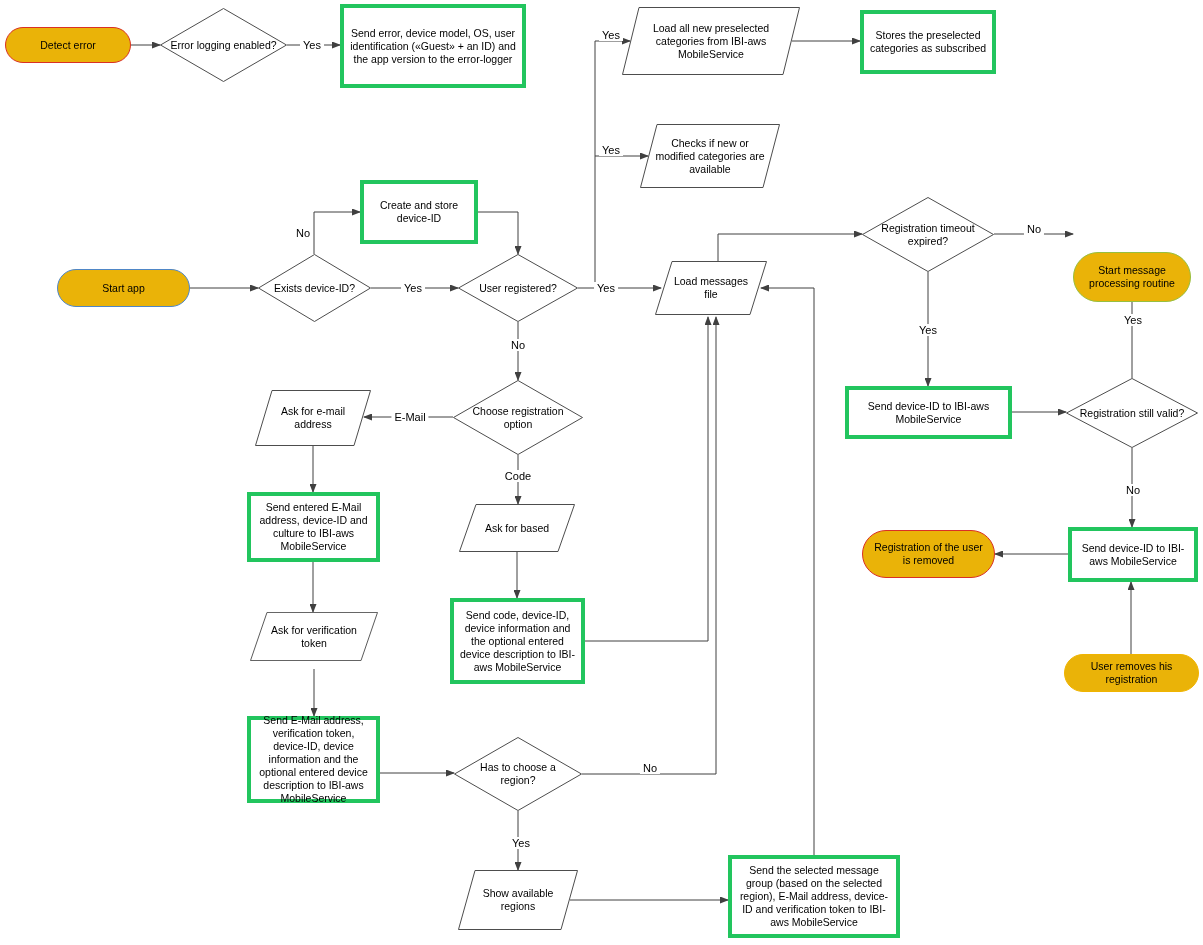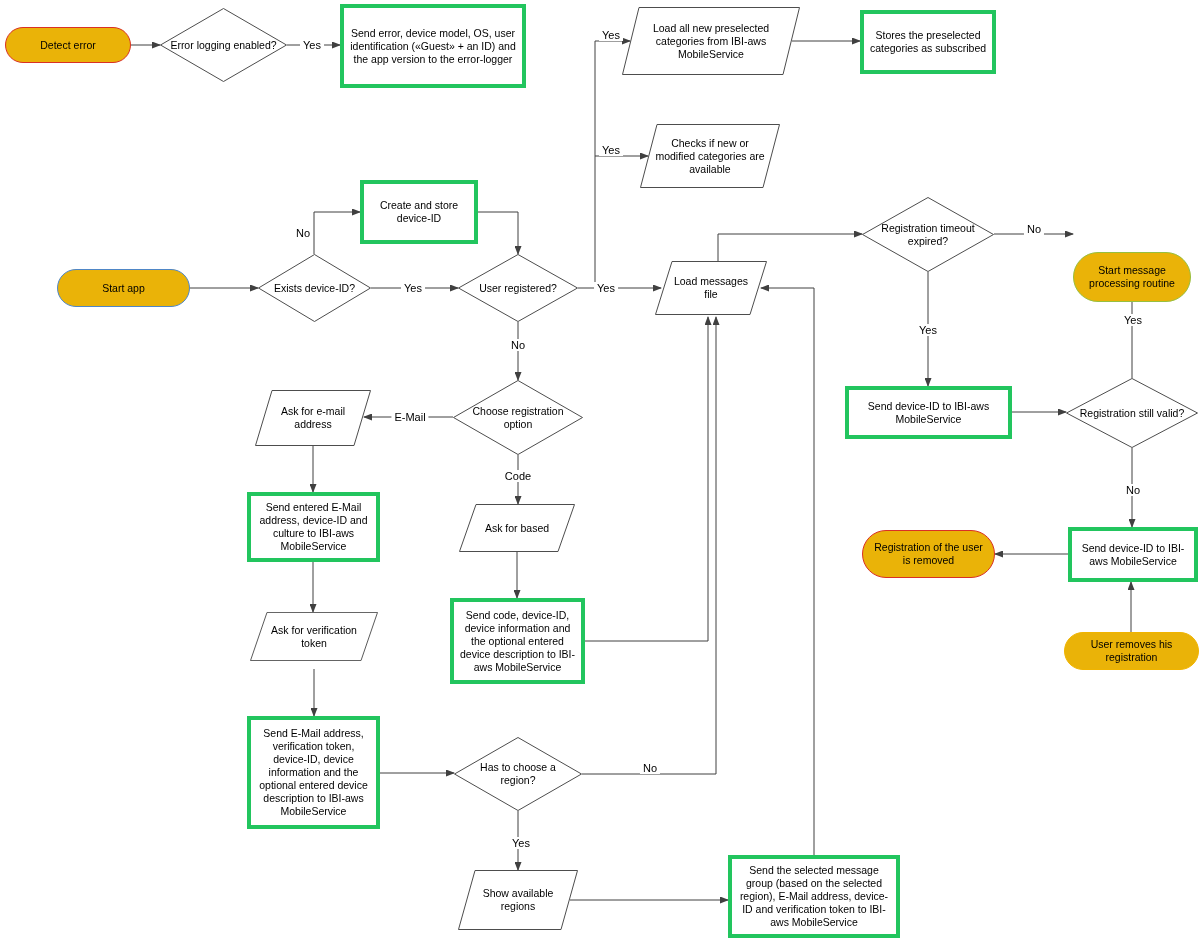--- a/index.html
+++ b/index.html
@@ -182,21 +182,21 @@
     </div>
     <div class="node io" style="left: 250px; top: 612px; width: 128px; height: 49px;">
       <svg class="shape" viewBox="0 0 128 57" preserveAspectRatio="none">
         <polygon points="17,0.5 127.5,0.5 111,56.5 0.5,56.5"></polygon>
       </svg>
       <div class="label">Ask for verification token</div>
     </div>
     <div class="node process" style="left: 450px; top: 598px; width: 135px; height: 86px;">
       <div class="label">Send code, device-ID, device information and the optional entered device description to IBI-aws MobileService</div>
     </div>
-    <div class="node process" style="left: 247px; top: 716px; width: 133px; height: 113px;">
+    <div class="node process" style="left: 247px; top: 716px; width: 133px; height: 87px;">
       <div class="label">Send E-Mail address, verification token, device-ID, device information and the optional entered device description to IBI-aws MobileService</div>
     </div>
     <div class="node decision" style="left: 454px; top: 737px; width: 128px; height: 74px;">
       <svg class="shape" viewBox="0 0 128 74" preserveAspectRatio="none">
         <polygon points="64,0.5 127.5,37 64,73.5 0.5,37"></polygon>
       </svg>
       <div class="label">Has to choose a region?</div>
     </div>
     <div class="node io" style="left: 458px; top: 870px; width: 120px; height: 60px;">
       <svg class="shape" viewBox="0 0 120 60" preserveAspectRatio="none">
@@ -215,16 +215,16 @@
         <polygon points="66,0.5 131.5,35 66,69.5 0.5,35"></polygon>
       </svg>
       <div class="label">Registration still valid?</div>
     </div>
     <div class="node process" style="left: 1068px; top: 527px; width: 130px; height: 55px;">
       <div class="label">Send device-ID to IBI-aws MobileService</div>
     </div>
     <div class="node terminator" style="left: 862px; top: 530px; width: 133px; height: 48px; border-color: rgb(217, 48, 37); border-radius: 24px;">
       <div class="label">Registration of the user is removed</div>
     </div>
-    <div class="node terminator" style="left: 1064px; top: 632px; width: 135px; height: 38px; border-color: rgb(240, 180, 0); border-radius: 19px;">
+    <div class="node terminator" style="left: 1064px; top: 654px; width: 135px; height: 38px; border-color: rgb(240, 180, 0); border-radius: 19px;">
       <div class="label">User removes his registration</div>
     </div>
   </div>
 
 </body></html>

